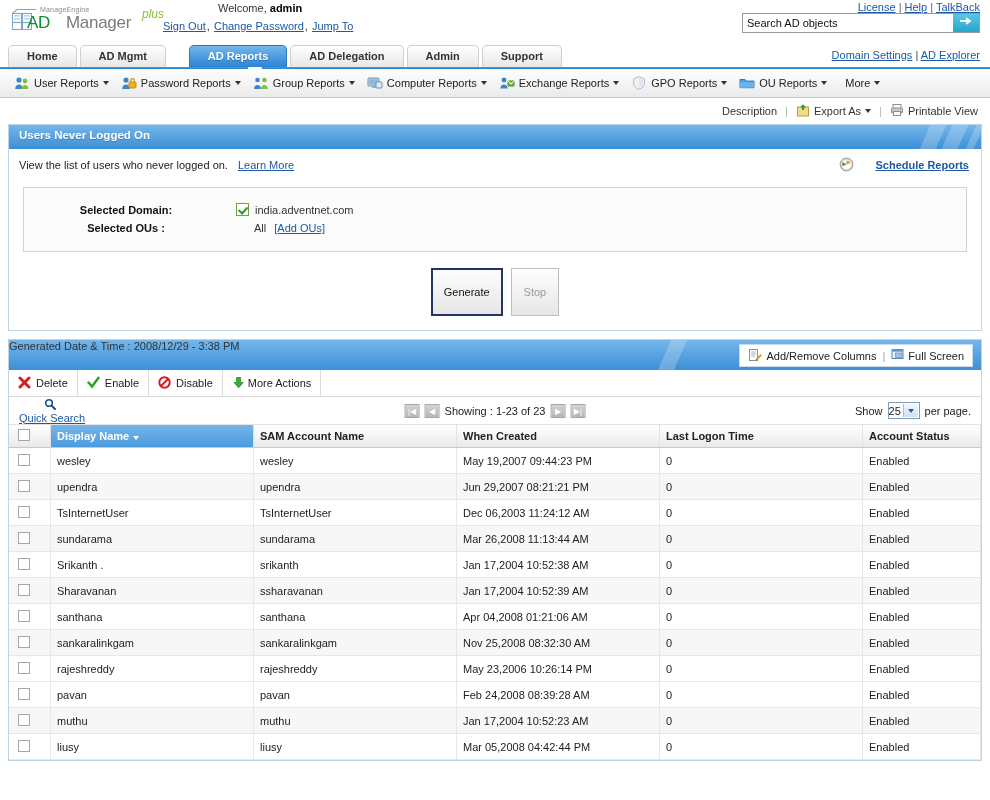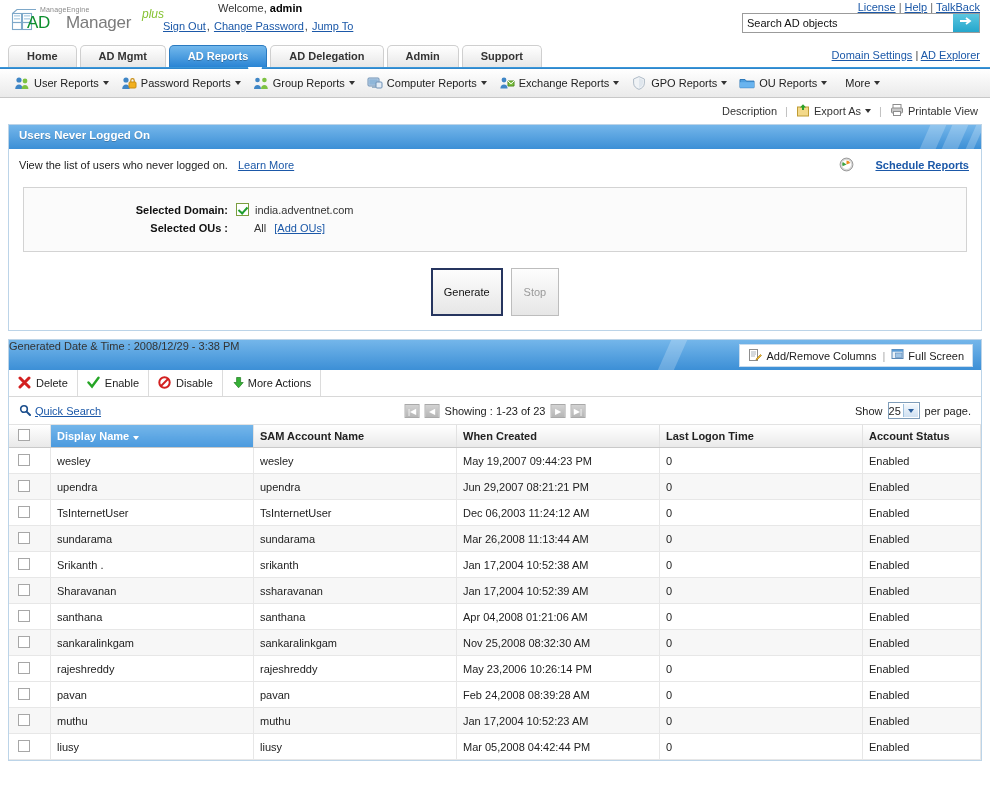--- a/index.html
+++ b/index.html
@@ -141,20 +141,21 @@
     border-bottom: none;
     border-radius: 5px 5px 0 0;
     cursor: pointer;
     white-space: nowrap;
   }
   .tab.active {
     background: linear-gradient(#72b8ec, #2a84d4);
     border-color: #2a7ac0;
     color: #ffffff;
     text-shadow: 0 1px 0 rgba(0,0,0,.25);
+    margin-left: 20px;
   }
   .tabbar-underline {
     position: absolute;
     left: 0; top: 22px;
     width: 990px; height: 3px;
     background: linear-gradient(#3f9ede, #1f6fba);
   }
   .domainlinks {
     position: absolute;
     right: 10px; top: 4px;
@@ -270,21 +271,21 @@
     padding: 14px 0 16px 0;
   }
   .crow {
     display: flex;
     align-items: center;
     font-size: 11px;
     padding: 1px 0;
   }
   .clabel {
     width: 212px;
-    text-align: right;
+    text-align: center;
     font-weight: bold;
     color: #111;
     padding-right: 8px;
     box-sizing: border-box;
   }
   .chk {
     width: 13px; height: 13px;
     border: 1px solid #7b9e3f;
     background: #ffffff;
     display: inline-block;
@@ -367,21 +368,21 @@
   .subbar {
     height: 27px;
     display: flex;
     align-items: center;
     background: #ffffff;
     padding: 0 10px;
     font-size: 11px;
     border-bottom: 1px solid #e3e3e3;
     position: relative;
   }
-  .qsearch { display: flex; align-items: center; cursor: pointer; }
+  .qsearch { display: flex; align-items: center; cursor: pointer; flex-direction: column; }
   .pager {
     position: absolute;
     left: 50%;
     transform: translateX(-50%);
     display: flex;
     align-items: center;
     gap: 5px;
     color: #222;
   }
   .pbtn {

